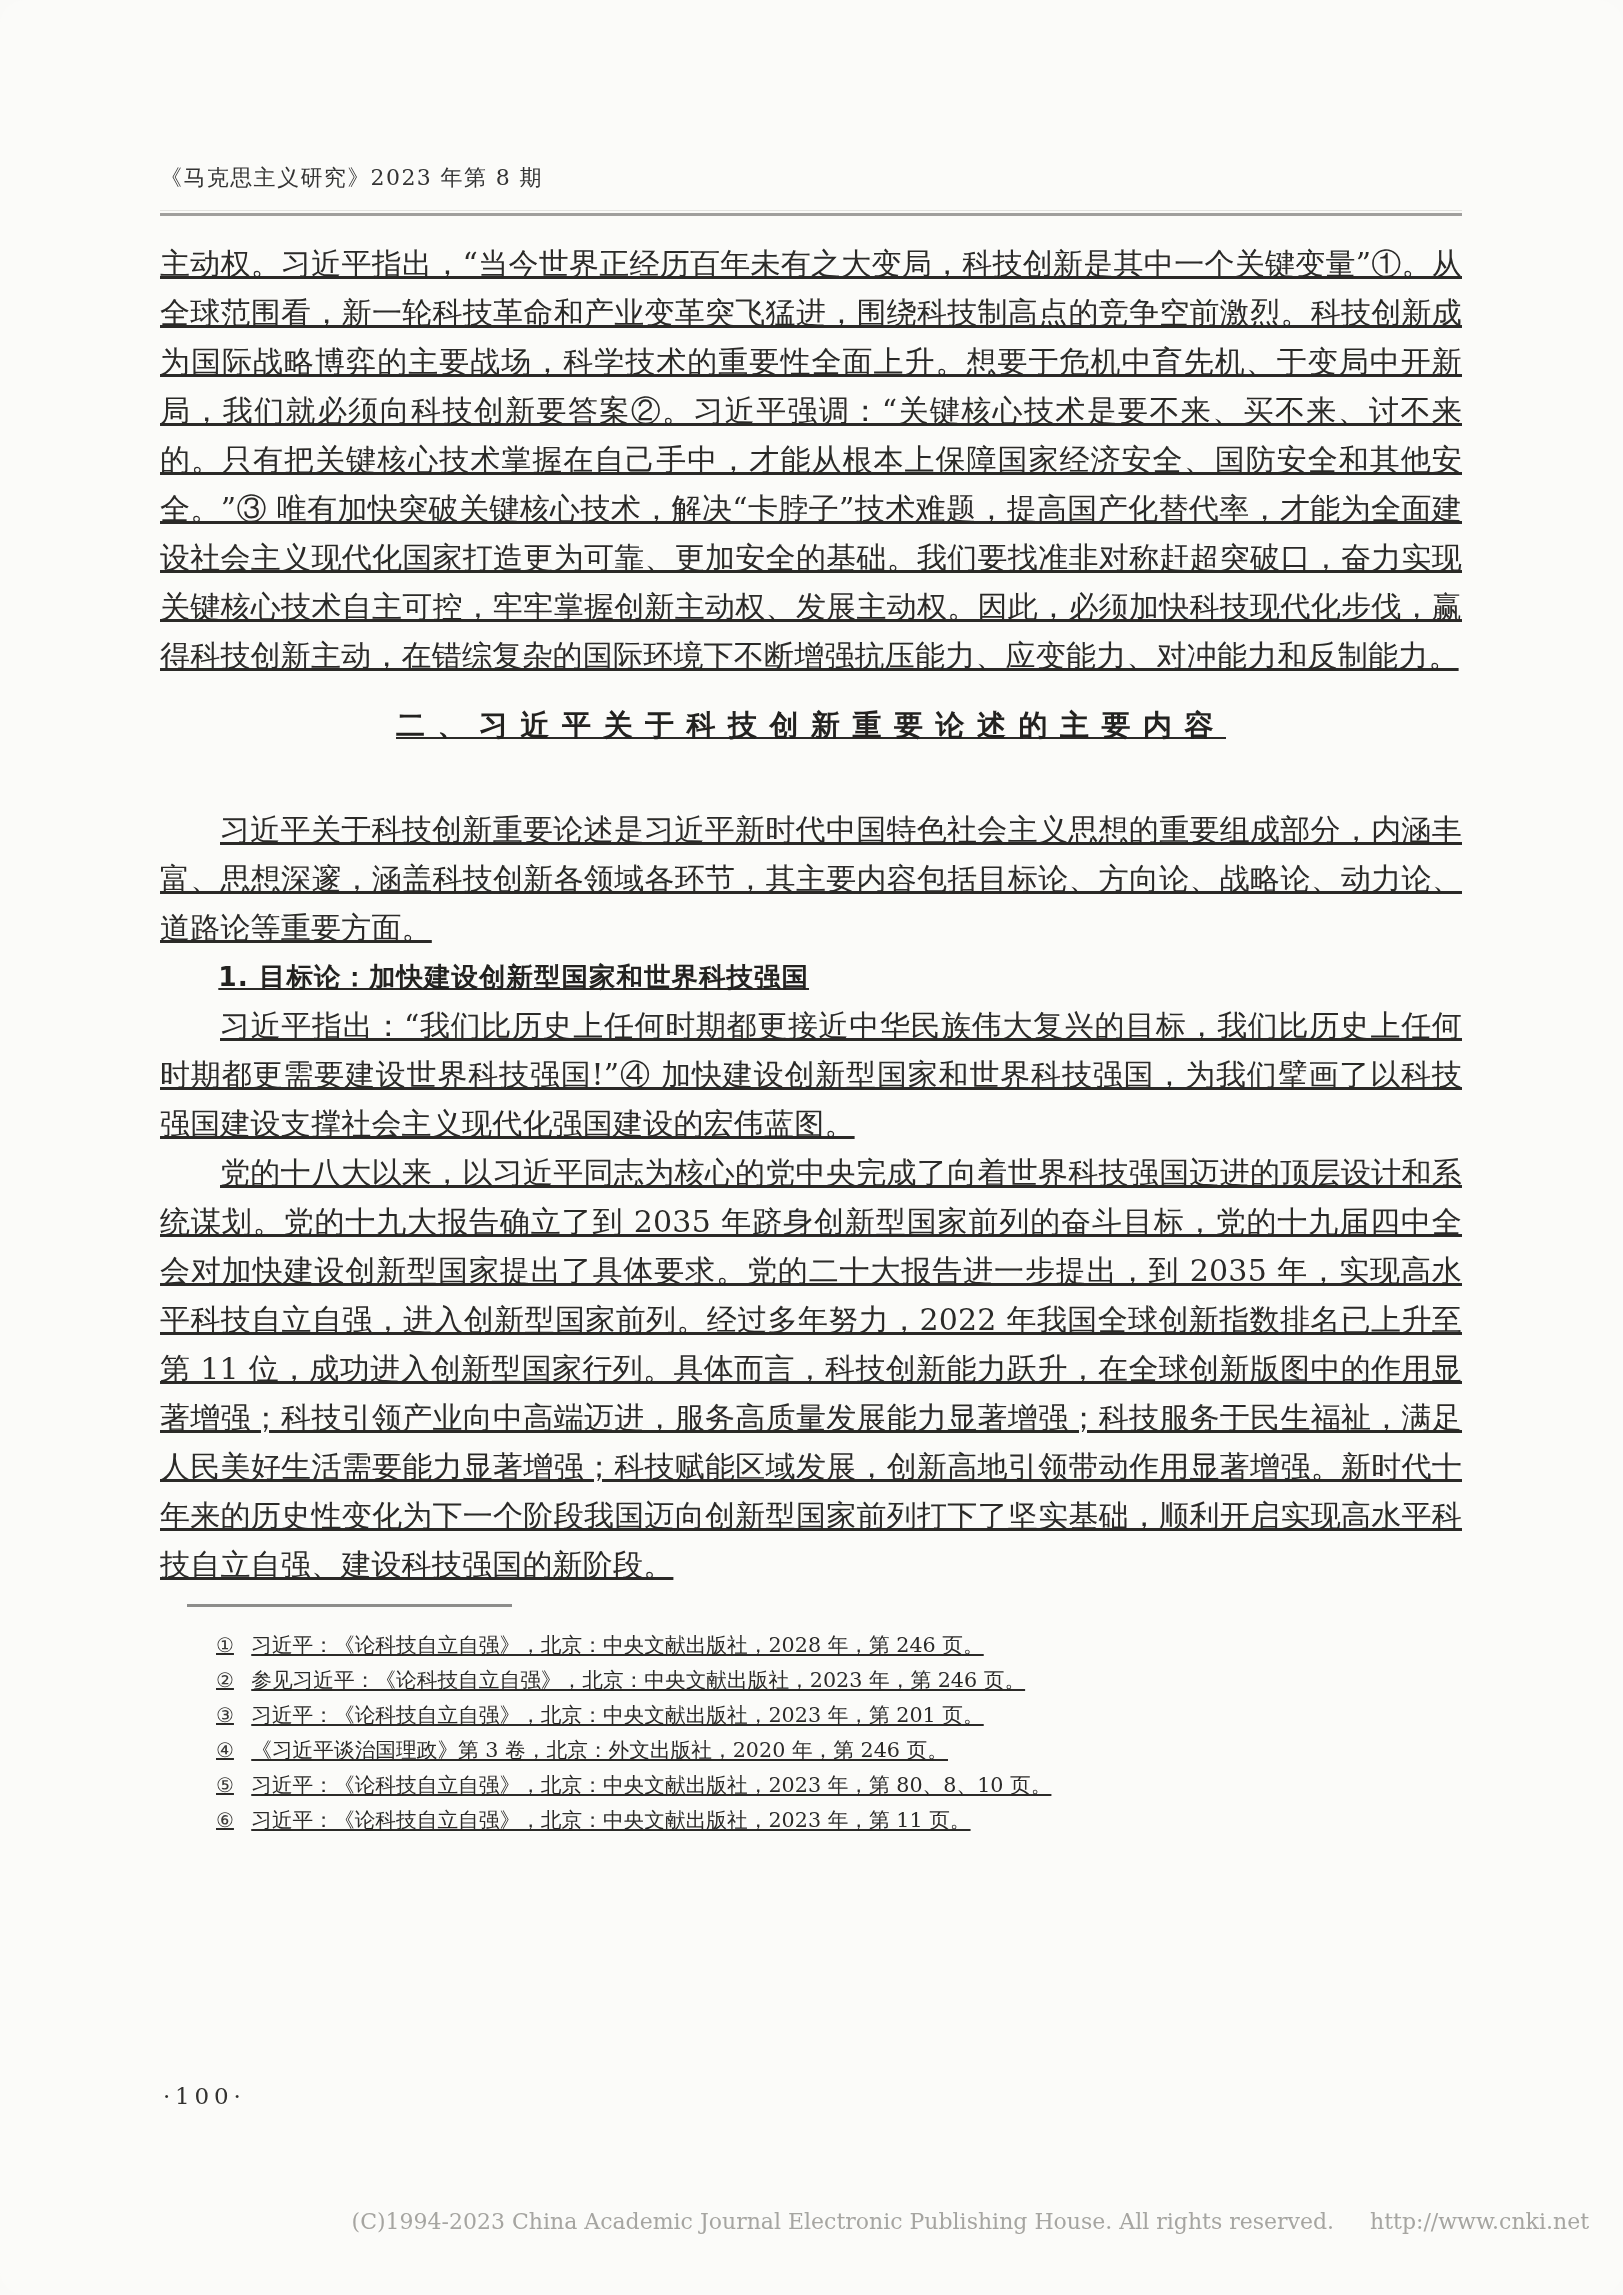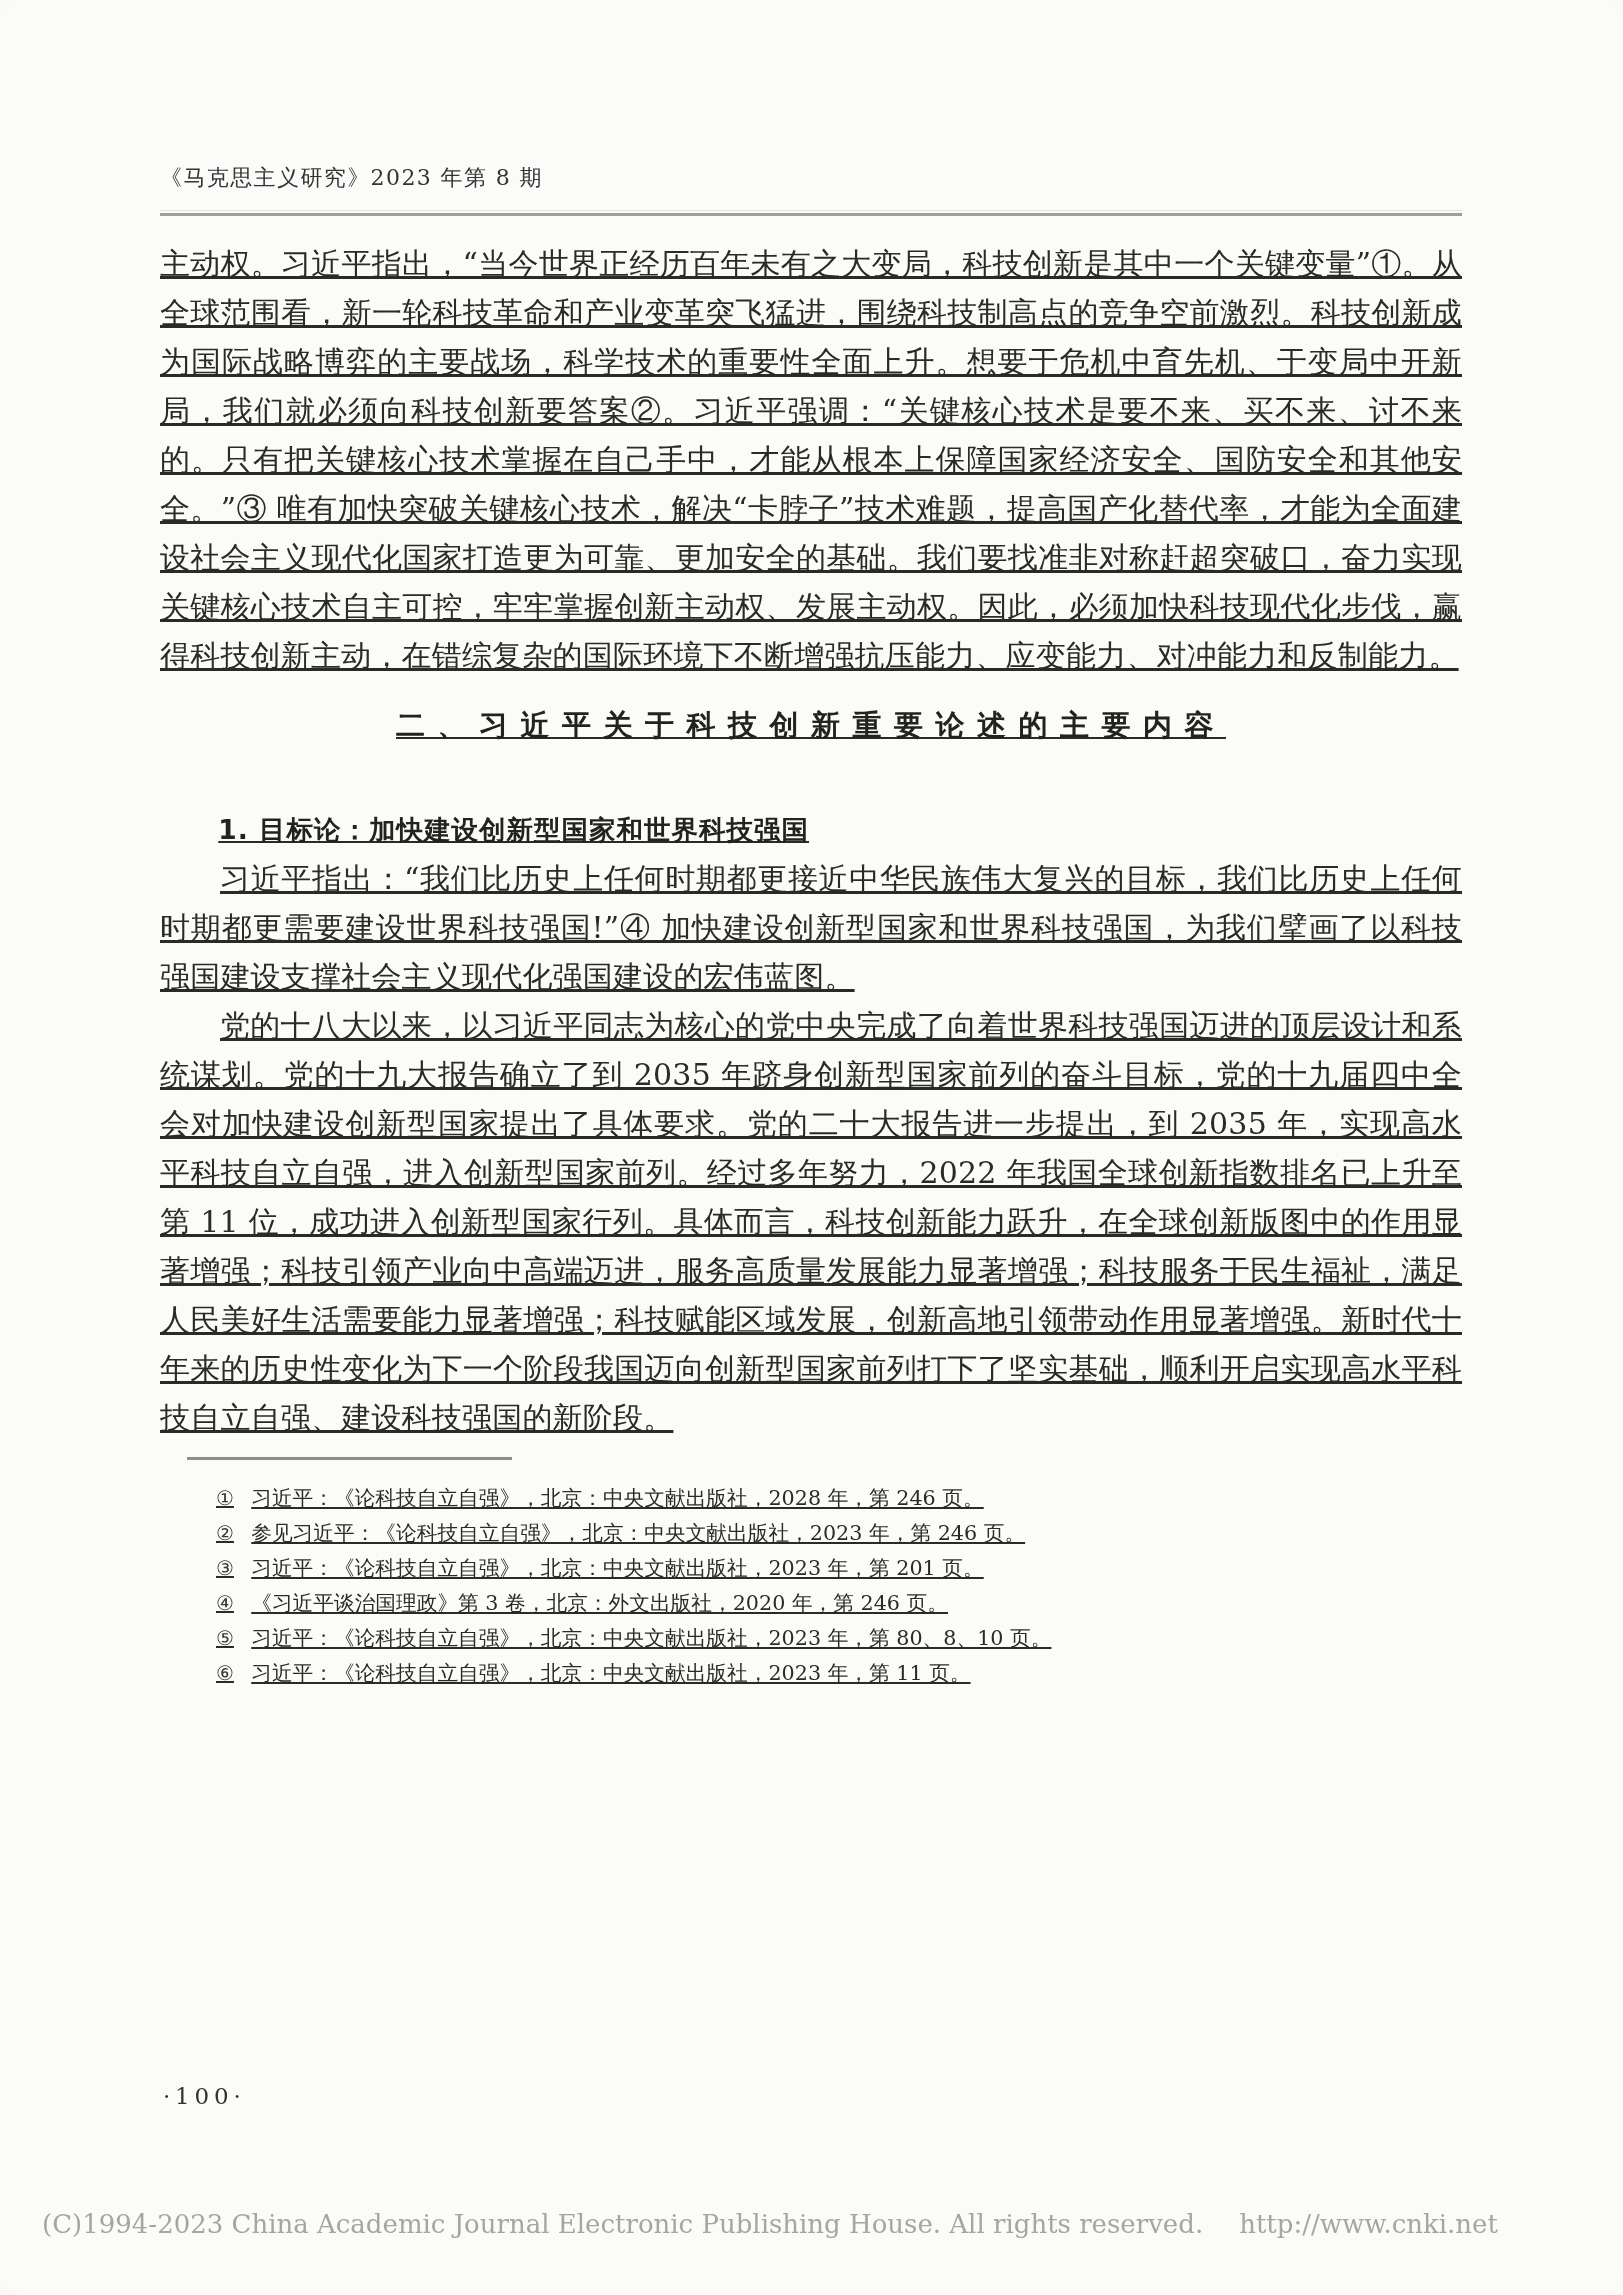--- a/index.html
+++ b/index.html
@@ -98,44 +98,46 @@
   .page-number {
     position: absolute;
     left: 163px;
     top: 2083px;
     font-size: 23px;
     letter-spacing: 4.8px;
     color: #333230;
   }
   .footer {
     position: absolute;
-    left: 42px;
+    left: 50px;
     top: 2209px;
     width: 1539px;
-    font-size: 26px;
+    font-size: 22px;
     color: #a6a5a1;
     white-space: nowrap;
+    text-align: right;
   }
   .footer .footer-url { margin-left: 36px; }
 </style>
 </head>
 <body>
 
 <div class="page">
 
   <div class="running-head">《马克思主义研究》2023 年第 8 期</div>
 
   <div class="head-rule"></div>
 
   <div class="content">
 
     <p class="para no-indent">主动权。习近平指出，“当今世界正经历百年未有之大变局，科技创新是其中一个关键变量”①。从全球范围看，新一轮科技革命和产业变革突飞猛进，围绕科技制高点的竞争空前激烈。科技创新成为国际战略博弈的主要战场，科学技术的重要性全面上升。想要于危机中育先机、于变局中开新局，我们就必须向科技创新要答案②。习近平强调：“关键核心技术是要不来、买不来、讨不来的。只有把关键核心技术掌握在自己手中，才能从根本上保障国家经济安全、国防安全和其他安全。”③ 唯有加快突破关键核心技术，解决“卡脖子”技术难题，提高国产化替代率，才能为全面建设社会主义现代化国家打造更为可靠、更加安全的基础。我们要找准非对称赶超突破口，奋力实现关键核心技术自主可控，牢牢掌握创新主动权、发展主动权。因此，必须加快科技现代化步伐，赢得科技创新主动，在错综复杂的国际环境下不断增强抗压能力、应变能力、对冲能力和反制能力。</p>
 
     <h2 class="section-heading">二、习近平关于科技创新重要论述的主要内容</h2>
 
+    <p class="para">习近平关于科技创新重要论述是习近平新时代中国特色社会主义思想的重要组成部分，内涵丰富、思想深邃，涵盖科技创新各领域各环节，其主要内容包括目标论、方向论、战略论、动力论、道路论等重要方面。</p>
 
     <h3 class="sub-heading">1. 目标论：加快建设创新型国家和世界科技强国</h3>
 
     <p class="para">习近平指出：“我们比历史上任何时期都更接近中华民族伟大复兴的目标，我们比历史上任何时期都更需要建设世界科技强国!”④ 加快建设创新型国家和世界科技强国，为我们擘画了以科技强国建设支撑社会主义现代化强国建设的宏伟蓝图。</p>
 
     <p class="para">党的十八大以来，以习近平同志为核心的党中央完成了向着世界科技强国迈进的顶层设计和系统谋划。党的十九大报告确立了到 2035 年跻身创新型国家前列的奋斗目标，党的十九届四中全会对加快建设创新型国家提出了具体要求。党的二十大报告进一步提出，到 2035 年，实现高水平科技自立自强，进入创新型国家前列。经过多年努力，2022 年我国全球创新指数排名已上升至第 11 位，成功进入创新型国家行列。具体而言，科技创新能力跃升，在全球创新版图中的作用显著增强；科技引领产业向中高端迈进，服务高质量发展能力显著增强；科技服务于民生福祉，满足人民美好生活需要能力显著增强；科技赋能区域发展，创新高地引领带动作用显著增强。新时代十年来的历史性变化为下一个阶段我国迈向创新型国家前列打下了坚实基础，顺利开启实现高水平科技自立自强、建设科技强国的新阶段。</p>
 
 
     <div class="fn-rule"></div>
 

